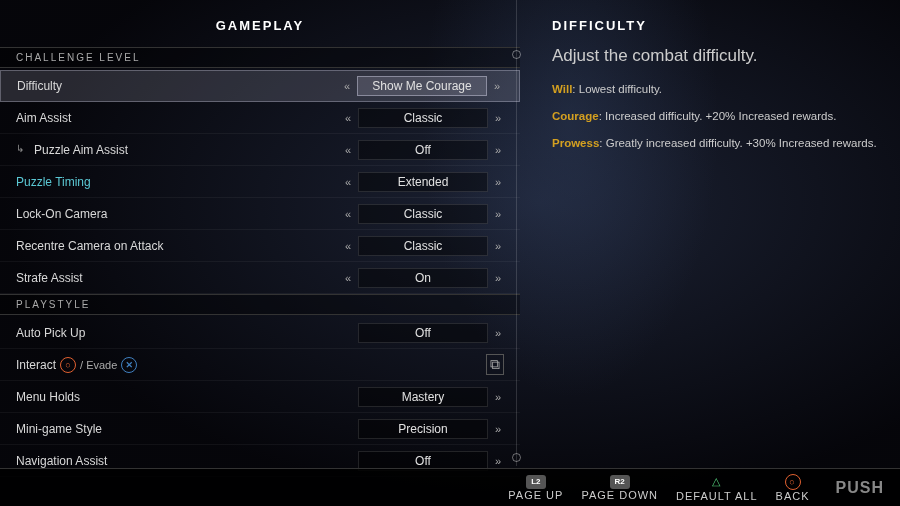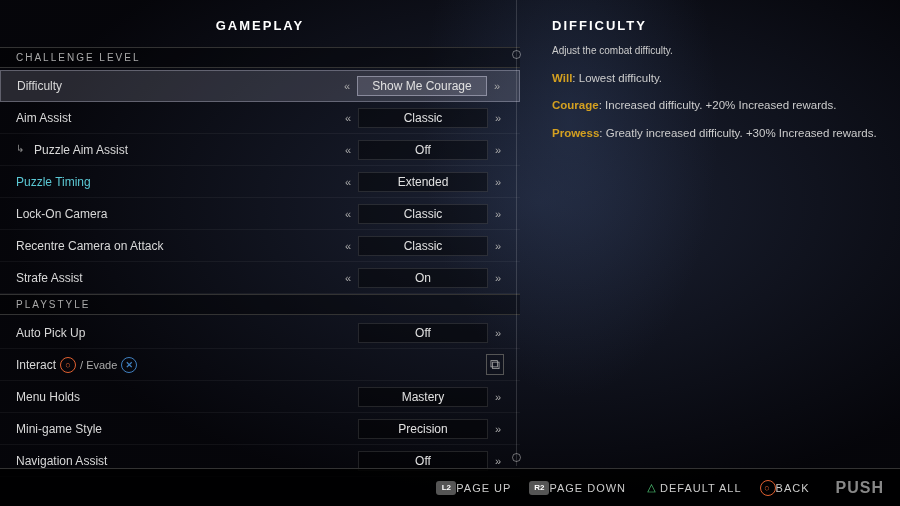--- a/index.html
+++ b/index.html
@@ -212,21 +212,21 @@
 
     .right-title {
       font-size: 13px;
       font-weight: bold;
       letter-spacing: 2px;
       color: #ffffff;
       margin-bottom: 10px;
     }
 
     .right-desc {
-      font-size: 10px;
+      font-size: 17px;
       color: #cccccc;
       line-height: 1.5;
       margin-bottom: 12px;
     }
 
     .diff-entry {
       margin-bottom: 10px;
       font-size: 11.5px;
       line-height: 1.5;
     }
@@ -261,20 +261,21 @@
       gap: 18px;
       z-index: 10;
     }
 
     .bottom-btn {
       display: flex;
       align-items: center;
       font-size: 11px;
       color: #cccccc;
       letter-spacing: 1px;
+      flex-direction: column;
     }
 
     .ps-btn {
       display: inline-flex;
       align-items: center;
       justify-content: center;
       width: 20px;
       height: 14px;
       background: #555;
       border-radius: 3px;

